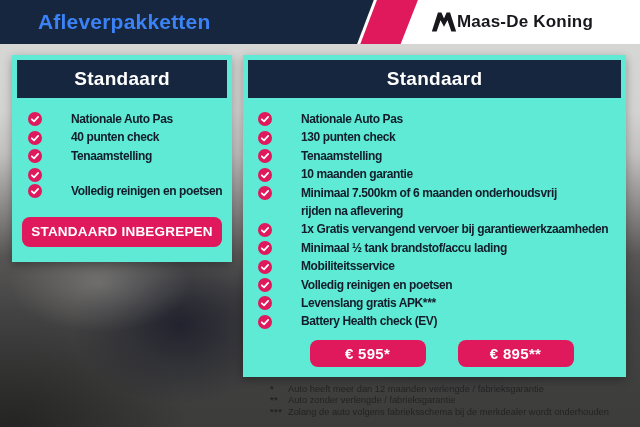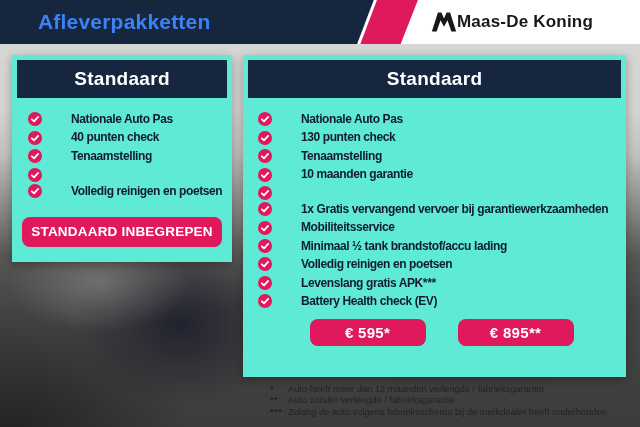--- a/index.html
+++ b/index.html
@@ -186,50 +186,52 @@
         <span class="txt">10 maanden garantie</span>
       </div>
 
       <div class="item">
         <span class="check">
           <svg width="14" height="14" viewBox="0 0 16 16">
             <circle cx="8" cy="8" r="8" fill="#e0185c"></circle>
             <path d="M4.4 8.3 L6.9 10.7 L11.6 5.5" fill="none" stroke="#fff" stroke-width="2" stroke-linecap="round" stroke-linejoin="round"></path>
           </svg>
         </span>
+        <span class="txt">Minimaal 7.500km of 6 maanden onderhoudsvrij
+rijden na aflevering</span>
       </div>
 
       <div class="item">
         <span class="check">
           <svg width="14" height="14" viewBox="0 0 16 16">
             <circle cx="8" cy="8" r="8" fill="#e0185c"></circle>
             <path d="M4.4 8.3 L6.9 10.7 L11.6 5.5" fill="none" stroke="#fff" stroke-width="2" stroke-linecap="round" stroke-linejoin="round"></path>
           </svg>
         </span>
         <span class="txt">1x Gratis vervangend vervoer bij garantiewerkzaamheden</span>
       </div>
 
       <div class="item">
         <span class="check">
           <svg width="14" height="14" viewBox="0 0 16 16">
             <circle cx="8" cy="8" r="8" fill="#e0185c"></circle>
             <path d="M4.4 8.3 L6.9 10.7 L11.6 5.5" fill="none" stroke="#fff" stroke-width="2" stroke-linecap="round" stroke-linejoin="round"></path>
           </svg>
         </span>
+        <span class="txt">Minimaal ½ tank brandstof/accu lading</span>
+      </div>
+
+      <div class="item">
+        <span class="check">
+          <svg width="14" height="14" viewBox="0 0 16 16">
+            <circle cx="8" cy="8" r="8" fill="#e0185c"></circle>
+            <path d="M4.4 8.3 L6.9 10.7 L11.6 5.5" fill="none" stroke="#fff" stroke-width="2" stroke-linecap="round" stroke-linejoin="round"></path>
+          </svg>
+        </span>
         <span class="txt">Mobiliteitsservice</span>
-      </div>
-
-      <div class="item">
-        <span class="check">
-          <svg width="14" height="14" viewBox="0 0 16 16">
-            <circle cx="8" cy="8" r="8" fill="#e0185c"></circle>
-            <path d="M4.4 8.3 L6.9 10.7 L11.6 5.5" fill="none" stroke="#fff" stroke-width="2" stroke-linecap="round" stroke-linejoin="round"></path>
-          </svg>
-        </span>
-        <span class="txt">Minimaal ½ tank brandstof/accu lading</span>
       </div>
 
       <div class="item">
         <span class="check">
           <svg width="14" height="14" viewBox="0 0 16 16">
             <circle cx="8" cy="8" r="8" fill="#e0185c"></circle>
             <path d="M4.4 8.3 L6.9 10.7 L11.6 5.5" fill="none" stroke="#fff" stroke-width="2" stroke-linecap="round" stroke-linejoin="round"></path>
           </svg>
         </span>
         <span class="txt">Volledig reinigen en poetsen</span>
@@ -270,15 +272,15 @@
       <span class="foot-text">Auto heeft meer dan 12 maanden verlengde / fabrieksgarantie</span>
     </div>
 
     <div class="foot-row">
       <span class="foot-marker">**</span>
       <span class="foot-text">Auto zonder verlengde / fabrieksgarantie</span>
     </div>
 
     <div class="foot-row">
       <span class="foot-marker">***</span>
-      <span class="foot-text">Zolang de auto volgens fabrieksschema bij de merkdealer heeft onderhouden</span>
+      <span class="foot-text">Zolang de auto volgens fabrieksschema bij de merkdealer wordt onderhouden</span>
     </div>
   </div>
 
 </body></html>

